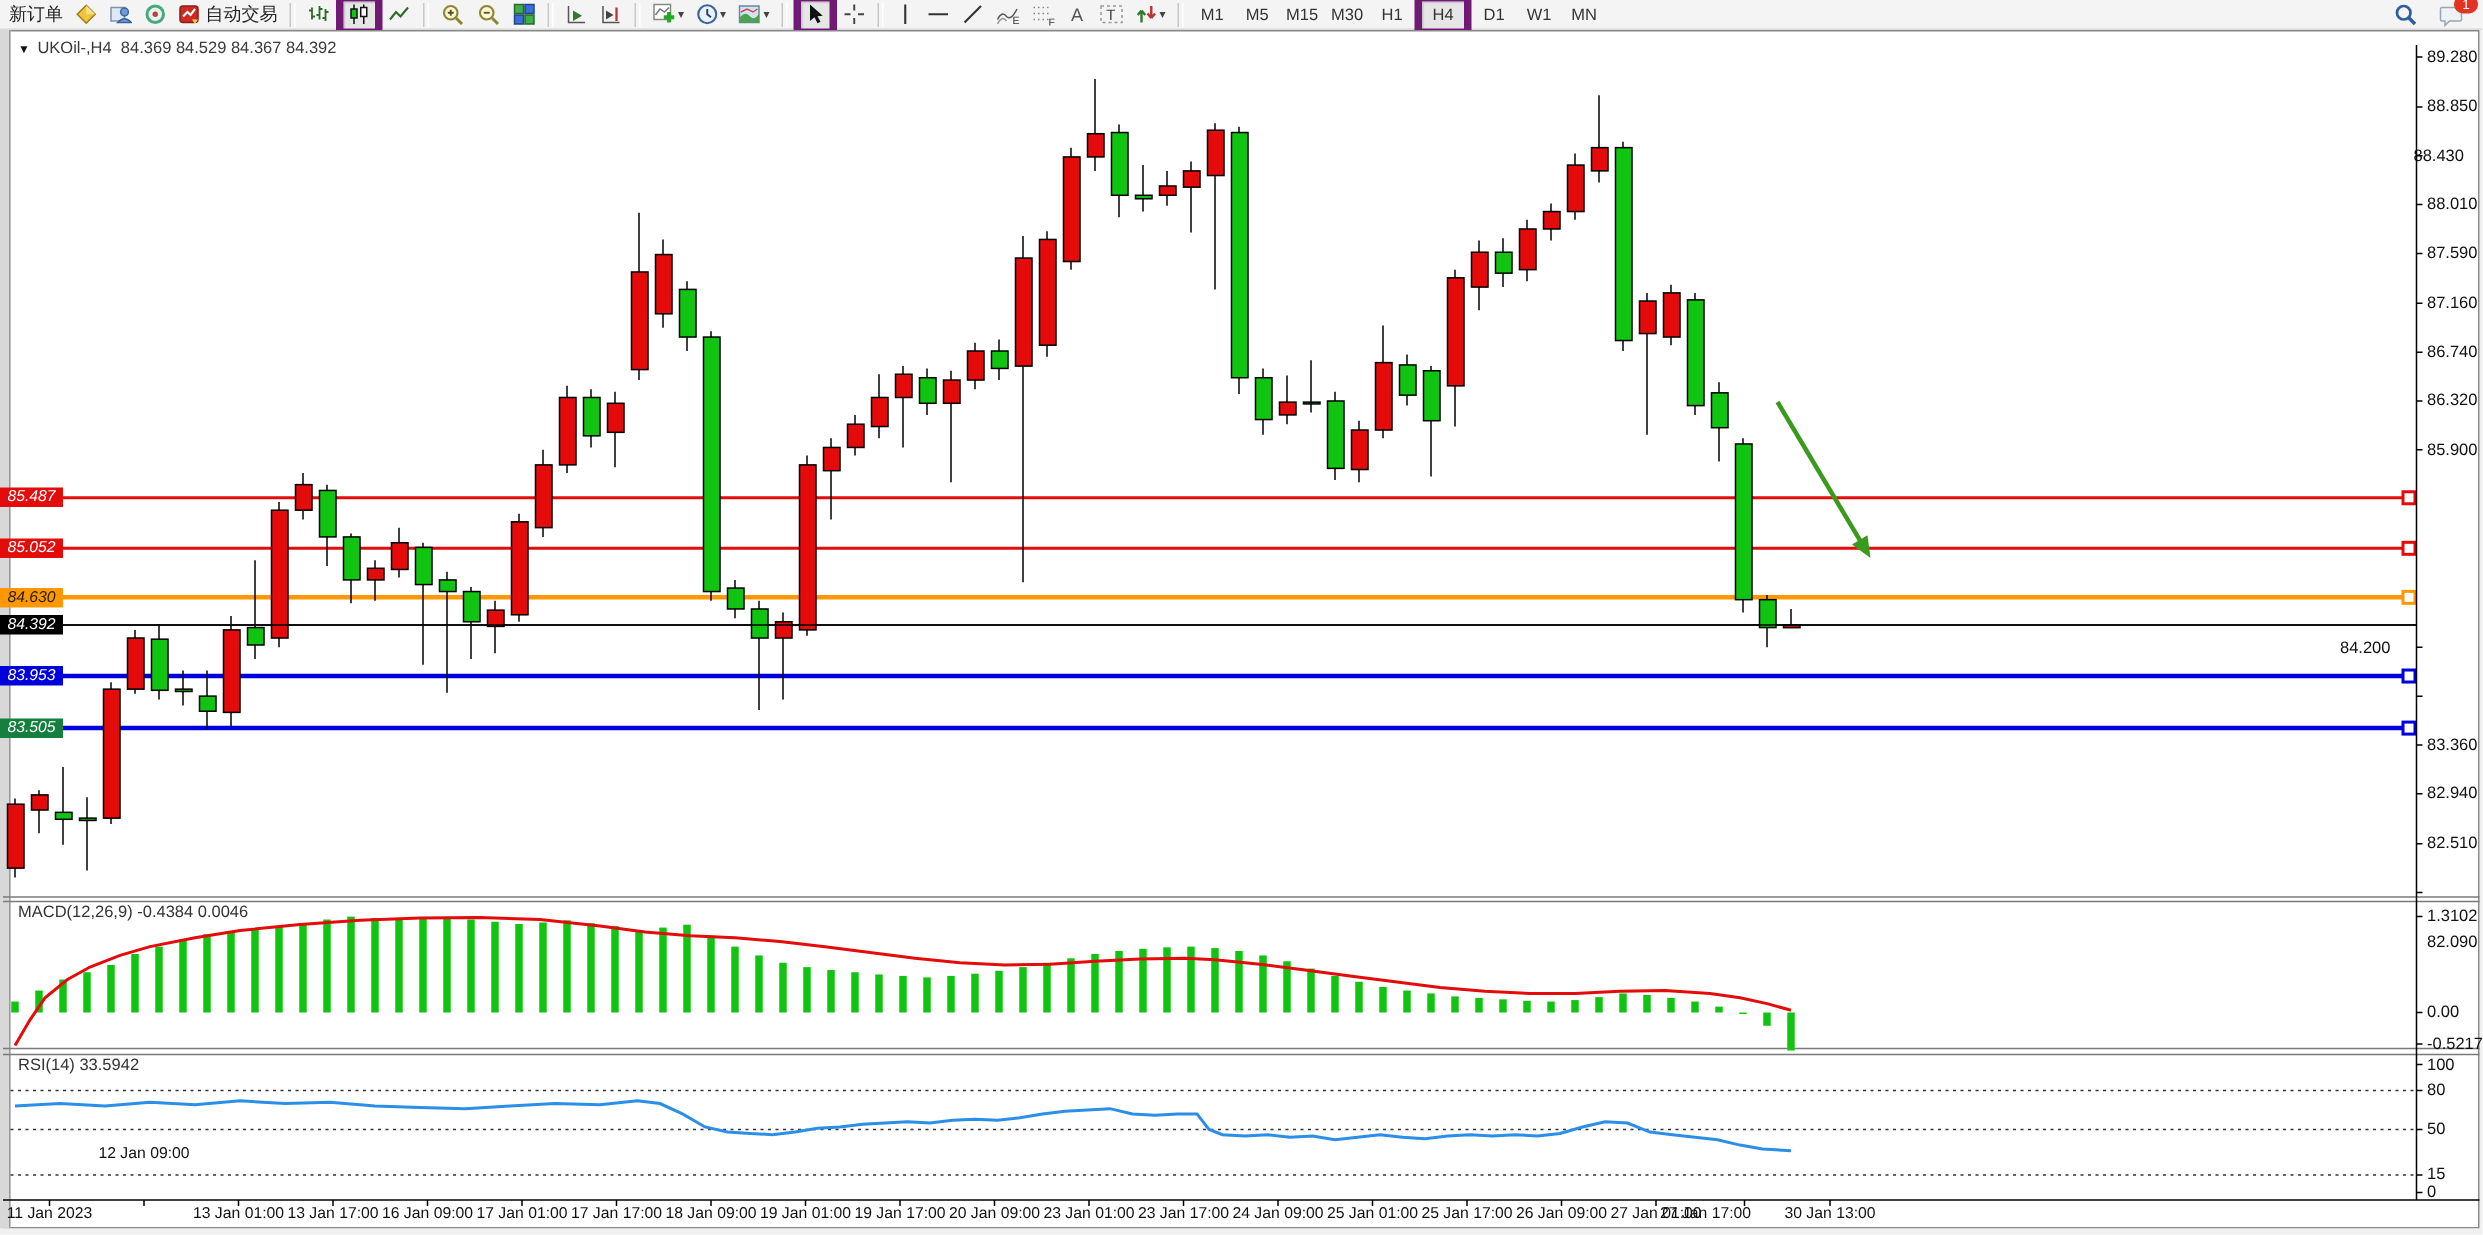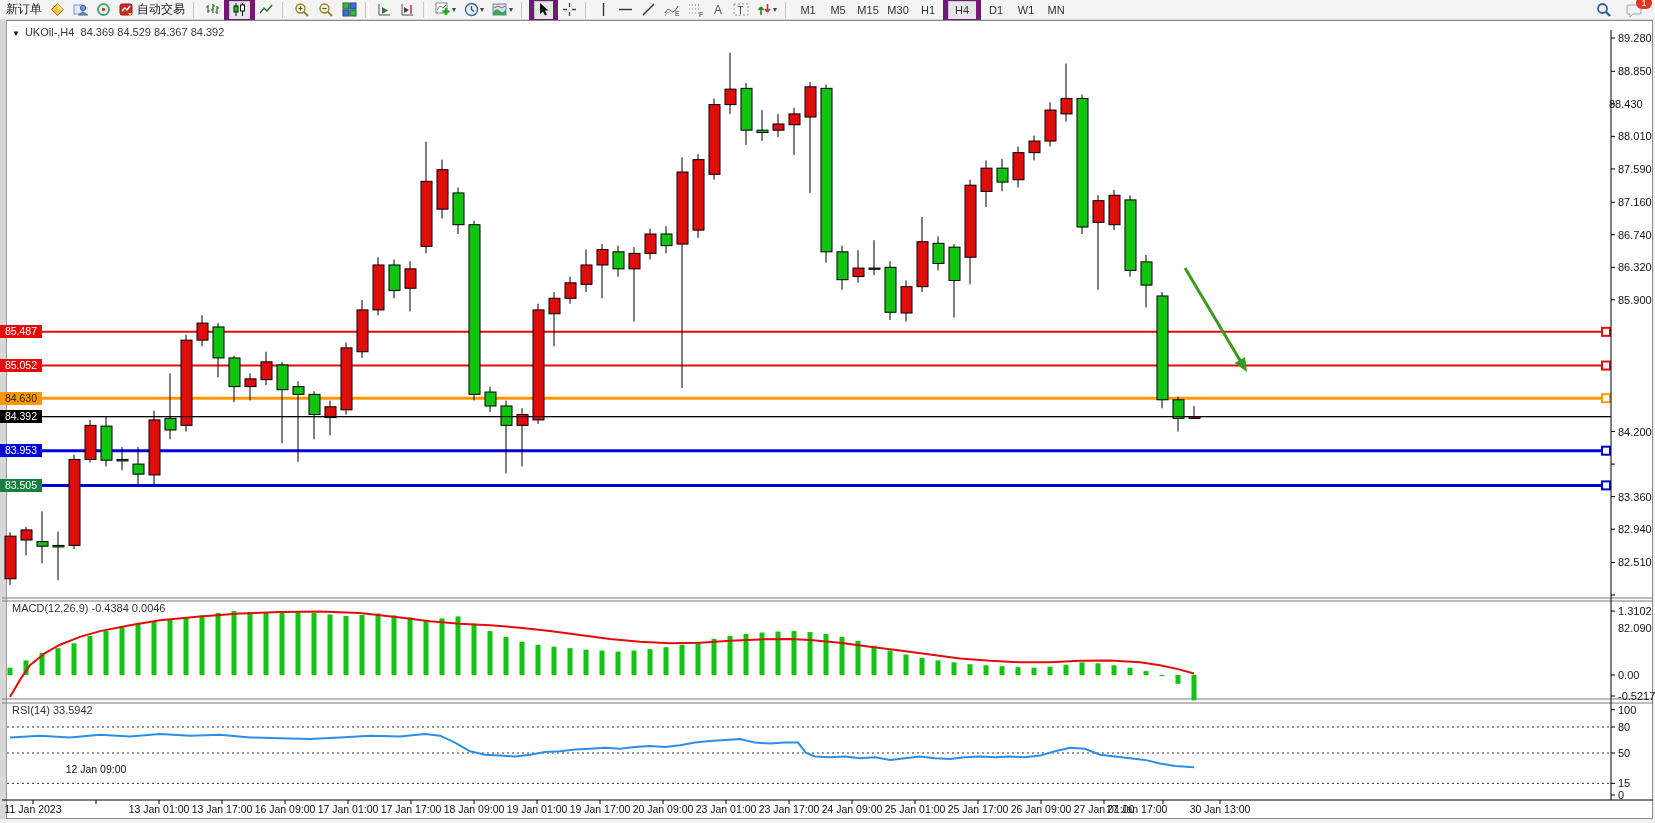--- a/index.html
+++ b/index.html
@@ -21,21 +21,21 @@
   .chart-window{position:absolute;left:2px;top:20px;width:1651px;height:799px;background:#ffffff;
                 border:1px solid #8a8a8a;box-sizing:border-box;}
   .left-gutter{position:absolute;left:0;top:20px;width:6px;height:799px;background:#d8d8d8;border-right:1px solid #9a9a9a;}
   .chart-title{position:absolute;left:12px;top:26px;font-size:11px;color:#3a3a3a;z-index:30;}
   .chart-title .tri{font-size:8px;color:#111;margin-right:5px;}
   .panel-label{position:absolute;font-size:11px;color:#333;z-index:30;}
   #plot{position:absolute;left:0;top:0;z-index:10;}
   .lbl{position:absolute;font-size:11px;color:#111;z-index:25;white-space:nowrap;}
   .xlbl{position:absolute;font-size:10.5px;color:#111;z-index:25;white-space:nowrap;transform:translateX(-50%);}
   .flag{position:absolute;left:1613px;width:42px;height:13px;line-height:13px;z-index:26;
-        font-size:10.5px;text-align:center;}
+        font-size:10.5px;text-align:center;font-style:italic;}
   .statusbar{position:absolute;left:0;top:819px;width:1655px;height:4px;background:#f0f0f0;}
   svg{display:block}
 </style>
 </head>
 <body>
 
 <div class="toolbar">
   <div class="tbtn">新订单</div>
   <div class="tbtn">
     <span>
@@ -610,21 +610,21 @@
 <div id="labels">
     <div class="lbl" style="left: 1618px; top: 32px;">89.280</div>
     <div class="lbl" style="left: 1618px; top: 65.3121px;">88.850</div>
     <div class="lbl" style="left: 1609px; top: 97.8495px;">88.430</div>
     <div class="lbl" style="left: 1618px; top: 130.387px;">88.010</div>
     <div class="lbl" style="left: 1618px; top: 162.924px;">87.590</div>
     <div class="lbl" style="left: 1618px; top: 196.236px;">87.160</div>
     <div class="lbl" style="left: 1618px; top: 228.774px;">86.740</div>
     <div class="lbl" style="left: 1618px; top: 261.311px;">86.320</div>
     <div class="lbl" style="left: 1618px; top: 293.849px;">85.900</div>
-    <div class="lbl" style="left: 1618px; top: 425.548px;">84.200</div>
+    <div class="lbl" style="left: 1560px; top: 425.548px;">84.200</div>
     <div class="lbl" style="left: 1618px; top: 458.085px; padding-left: 46px;">83.780</div>
     <div class="lbl" style="left: 1618px; top: 490.622px;">83.360</div>
     <div class="lbl" style="left: 1618px; top: 523.16px;">82.940</div>
     <div class="lbl" style="left: 1618px; top: 556.472px;">82.510</div>
     <div class="lbl" style="left: 1618px; top: 622px; text-align: right;">82.090</div>
     <div class="flag" style="left: 0px; top: 325.344px; background: rgb(228, 11, 11); color: rgb(255, 255, 255);">85.487</div>
     <div class="flag" style="left: 0px; top: 359.043px; background: rgb(228, 11, 11); color: rgb(255, 255, 255);">85.052</div>
     <div class="flag" style="left: 0px; top: 391.736px; background: rgb(255, 152, 0); color: rgb(34, 34, 0);">84.630</div>
     <div class="flag" style="left: 0px; top: 410.173px; background: rgb(0, 0, 0); color: rgb(255, 255, 255);">84.392</div>
     <div class="flag" style="left: 0px; top: 444.183px; background: rgb(0, 0, 221); color: rgb(255, 255, 255);">83.953</div>

